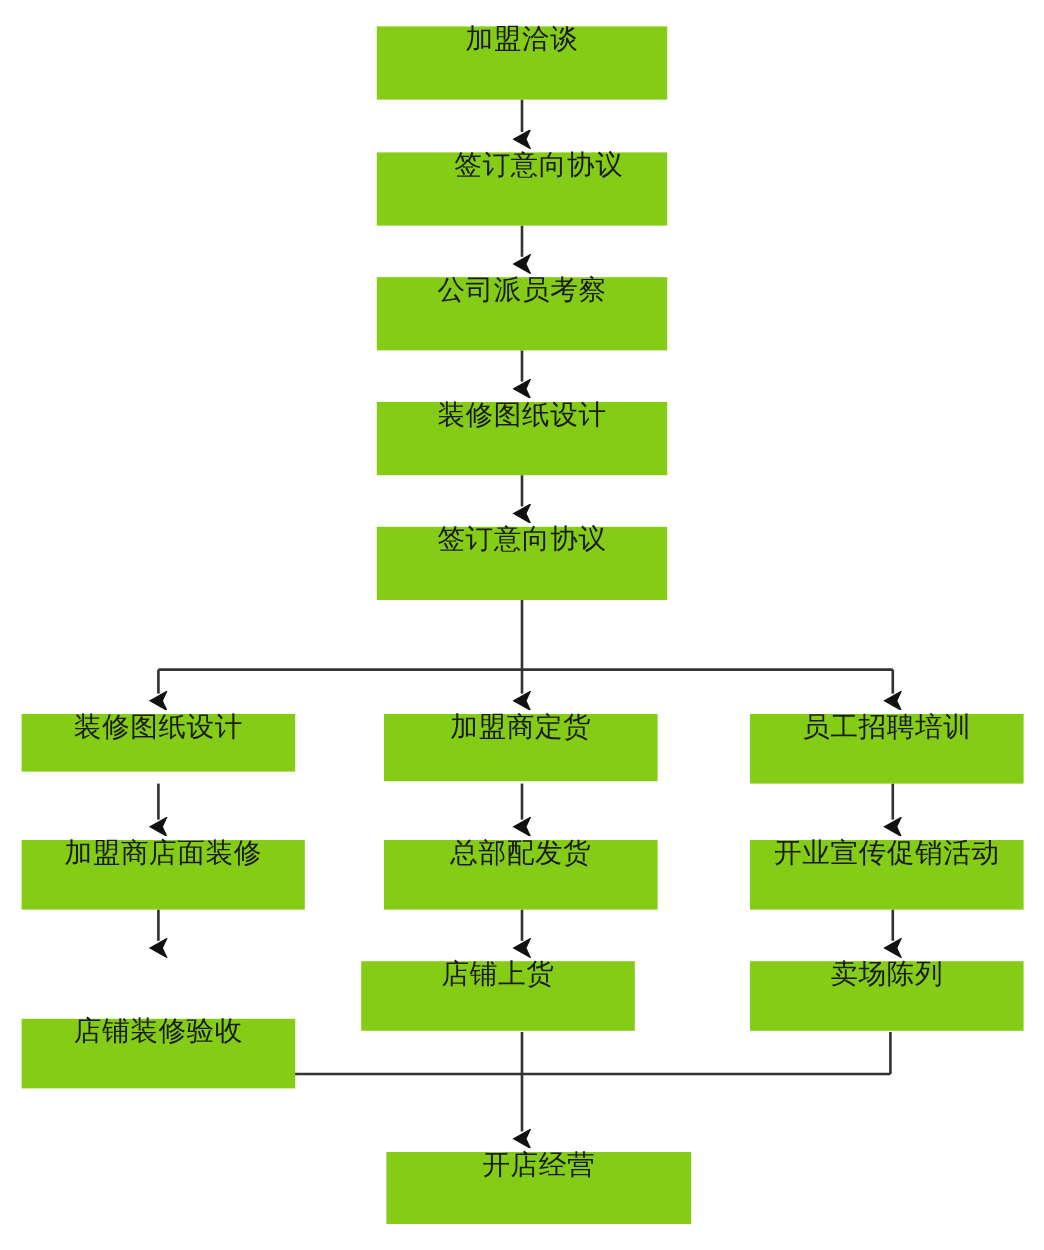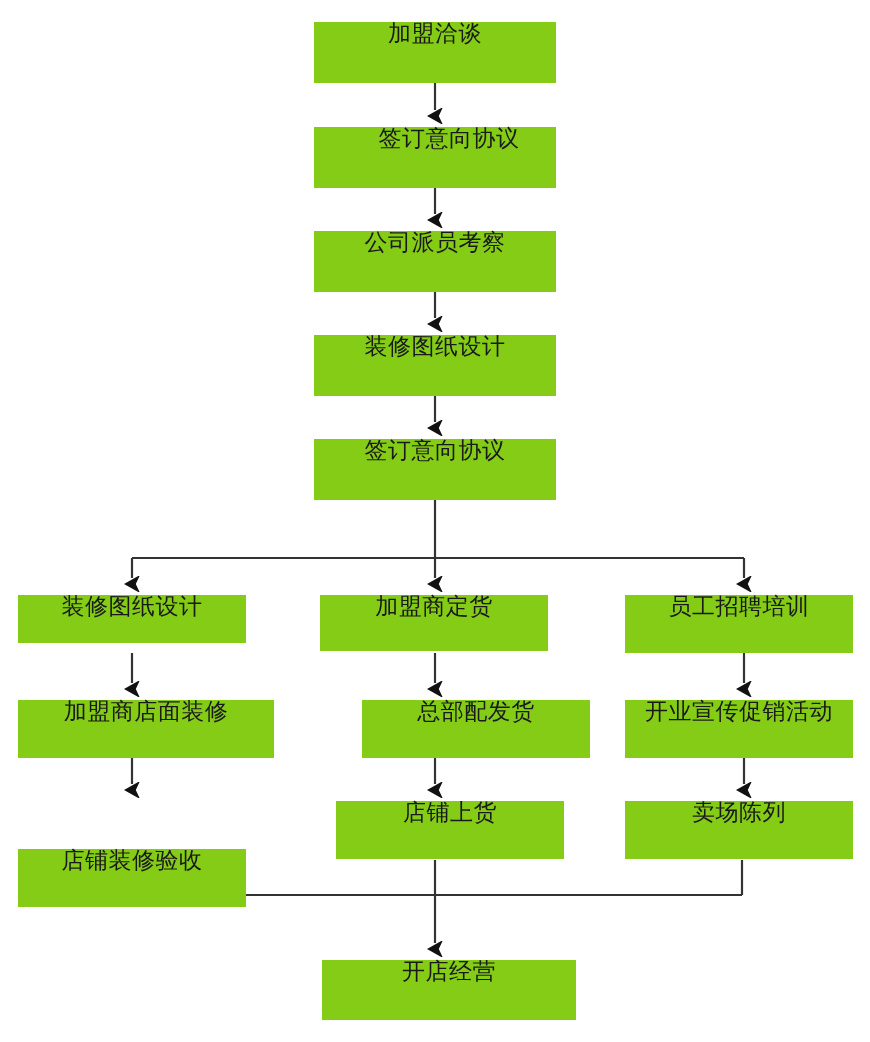--- a/index.html
+++ b/index.html
@@ -43,26 +43,26 @@
     display: block;
   }
   
   #node-consult   { left: 314px; top: 22px;  width: 242px; height: 61px; }
   #node-intent    { left: 314px; top: 127px; width: 242px; height: 61px; padding-left: 28px; }
   #node-survey    { left: 314px; top: 231px; width: 242px; height: 61px; }
   #node-contract  { left: 314px; top: 335px; width: 242px; height: 61px; }
   #node-deposit   { left: 314px; top: 439px; width: 242px; height: 61px; }
   
   #node-design    { left: 18px;  top: 595px; width: 228px; height: 48px; }
-  #node-fitout    { left: 18px;  top: 700px; width: 256px; height: 58px; }
+  #node-fitout    { left: 18px;  top: 700px; width: 236px; height: 58px; }
   #node-accept    { left: 18px;  top: 801px; width: 228px; height: 58px; margin-top: 48px; }
   
   #node-order     { left: 320px; top: 595px; width: 228px; height: 56px; }
-  #node-dispatch  { left: 320px; top: 700px; width: 228px; height: 58px; margin-left: 42px; }
-  #node-stocking  { left: 336px; top: 801px; width: 228px; height: 58px; }
+  #node-dispatch  { left: 320px; top: 700px; width: 228px; height: 58px; }
+  #node-stocking  { left: 301px; top: 801px; width: 228px; height: 58px; }
   
   #node-hiring    { left: 625px; top: 595px; width: 228px; height: 58px; }
   #node-promo     { left: 625px; top: 700px; width: 228px; height: 58px; }
   #node-display   { left: 625px; top: 801px; width: 228px; height: 58px; }
   
   #node-operate   { left: 322px; top: 960px; width: 254px; height: 60px; }
 </style>
 </head>
 <body>
 

